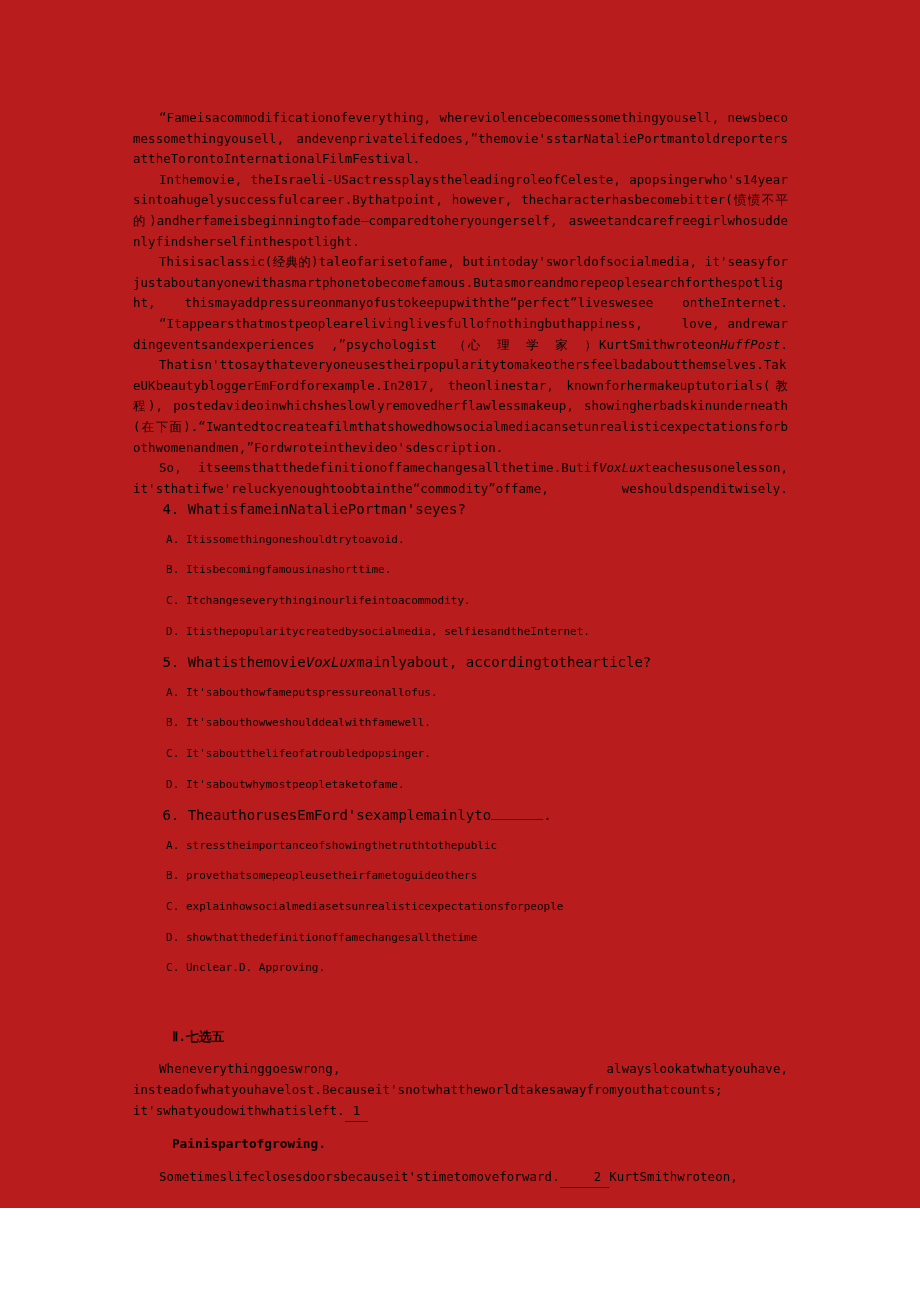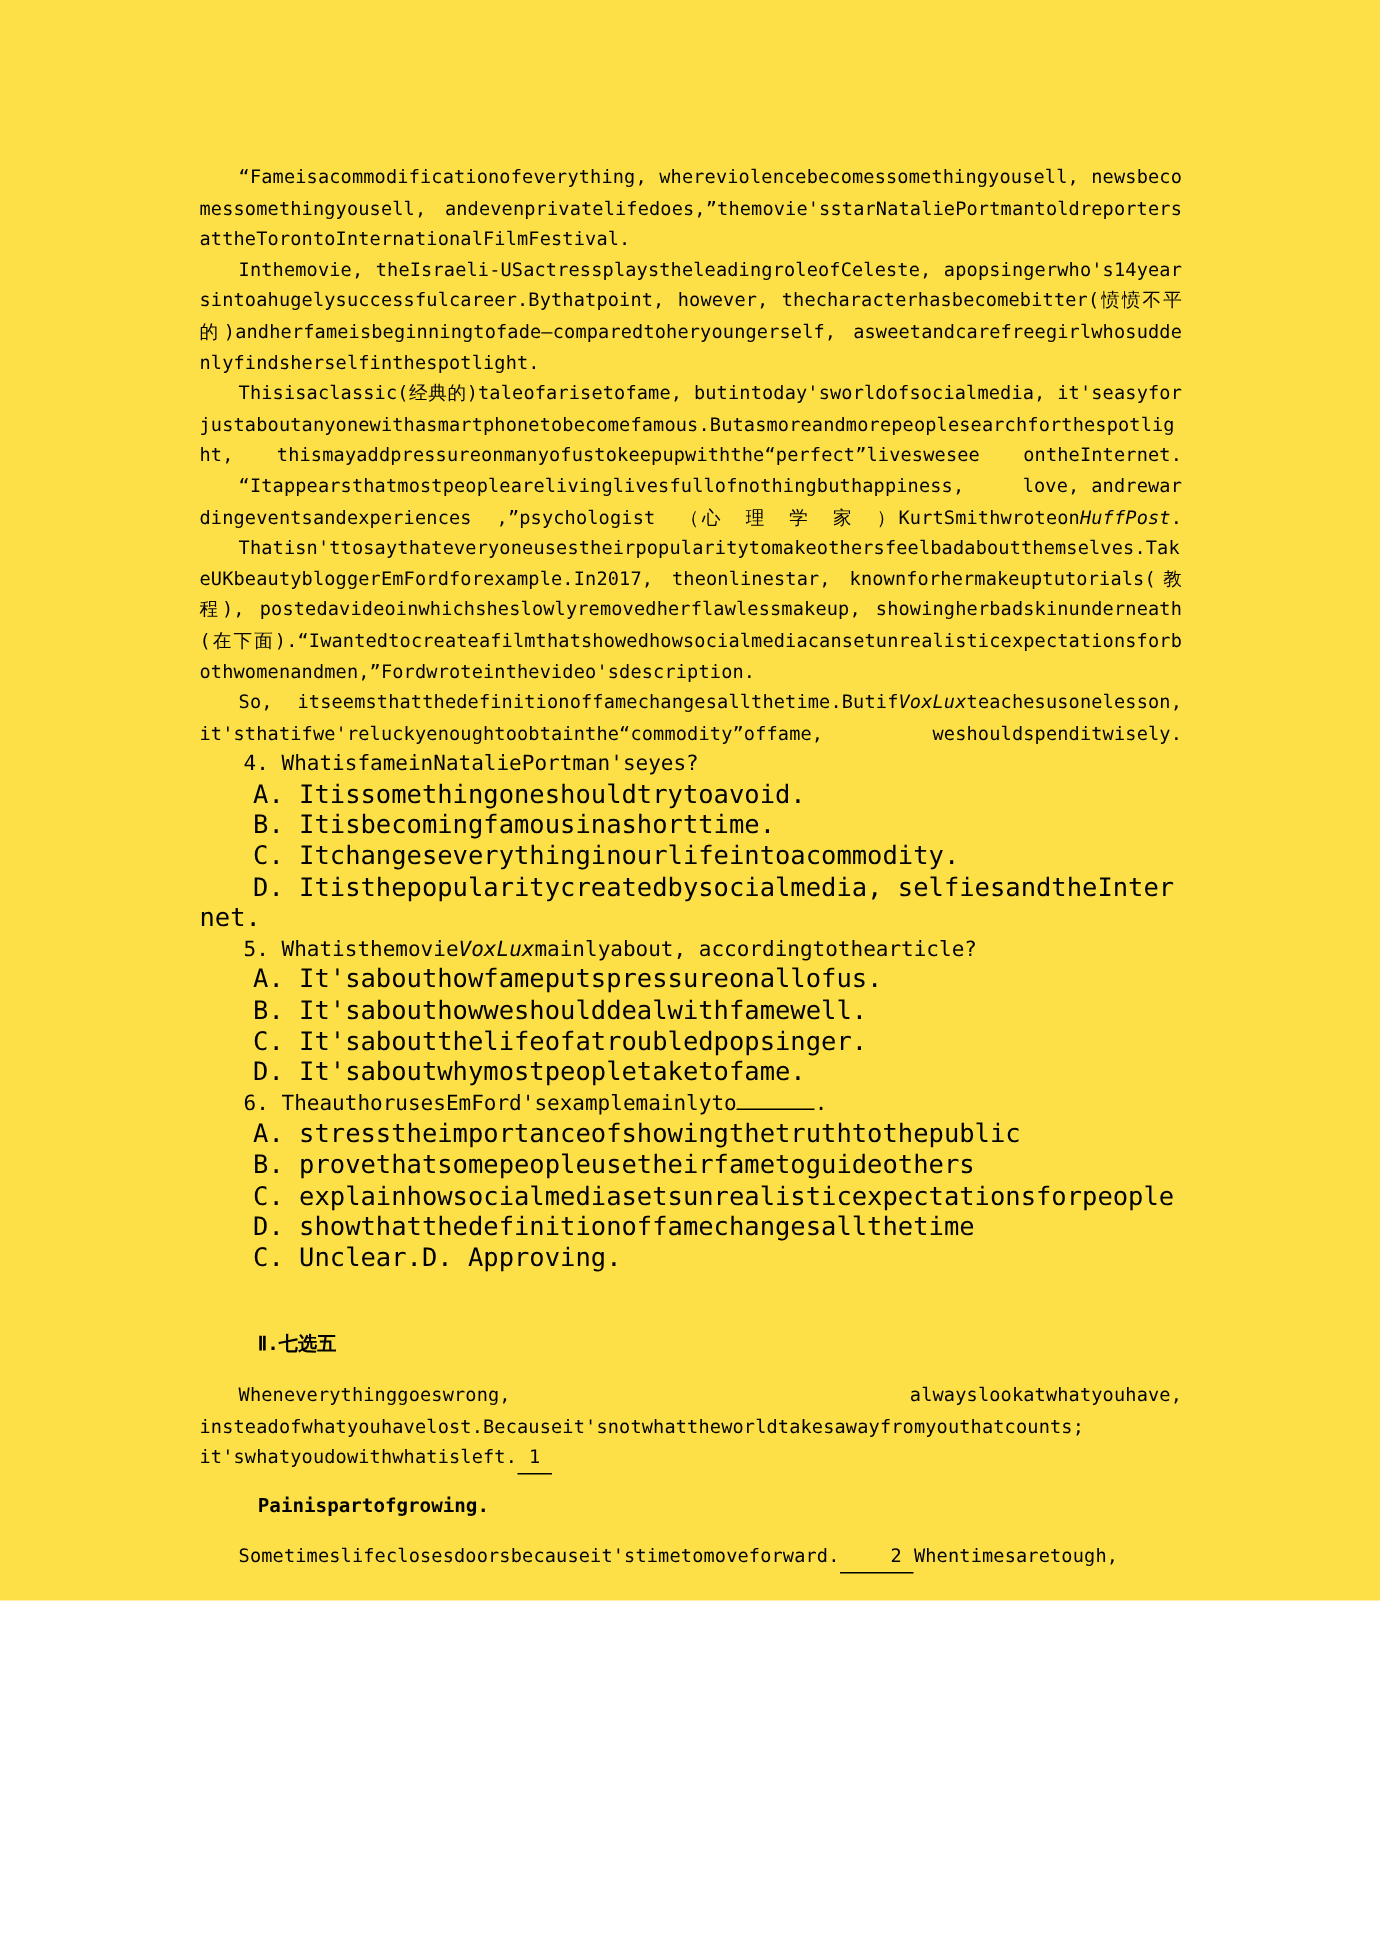--- a/index.html
+++ b/index.html
@@ -13,22 +13,22 @@
     font-family: "DejaVu Sans Mono", monospace;
     color: #000000;
     position: relative;
     overflow: hidden;
   }
   .page {
     position: absolute;
     left: 0;
     top: 0;
     width: 920px;
-    height: 1067px;
-    background: #fde047;
+    height: 1208px;
+    background: #b91c1c;
   }
   .content {
     position: absolute;
     left: 133px;
     top: 108px;
     width: 655px;
   }
   .p {
     font-size: 12.4px;
     line-height: 20.6px;
@@ -39,23 +39,23 @@
     letter-spacing: 0.1px;
   }
   .indent {
     text-indent: 2.1em;
   }
   .justify-spread {
     text-align: justify;
     text-align-last: justify;
   }
   .opt {
-    font-size: 17px;
+    font-size: 11px;
     line-height: 20.6px;
-    margin: 0;
+    margin: 10px;
     text-indent: 2.1em;
     word-break: break-all;
   }
   .qline {
     font-size: 14px;
     line-height: 20.6px;
     margin: 0;
     text-indent: 2.1em;
     word-break: break-all;
   }
@@ -125,16 +125,16 @@
     <div class="spacer-lg"></div>
 
     <p class="sec-head">Ⅱ.七选五</p>
 
     <p class="p indent justify-spread"><span>Wheneverythinggoeswrong,</span><span>　　　　　　　　　　　　　　</span><span>alwayslookatwhatyouhave,</span></p>
     <p class="p">insteadofwhatyouhavelost.Becauseit'snotwhattheworldtakesawayfromyouthatcounts;</p>
     <p class="p"><span>it'swhatyoudowithwhatisleft.</span><span class="ul-num">1</span></p>
 
     <p class="sec-head">Painispartofgrowing.</p>
 
-    <p class="p indent"><span>Sometimeslifeclosesdoorsbecauseit'stimetomoveforward.</span><span class="ul-num">2</span><span>Whentimesaretough,</span></p>
+    <p class="p indent"><span>Sometimeslifeclosesdoorsbecauseit'stimetomoveforward.</span><span class="ul-num">2</span><span>KurtSmithwroteon,</span></p>
 
   </div>
 </div>
 
 </body></html>

